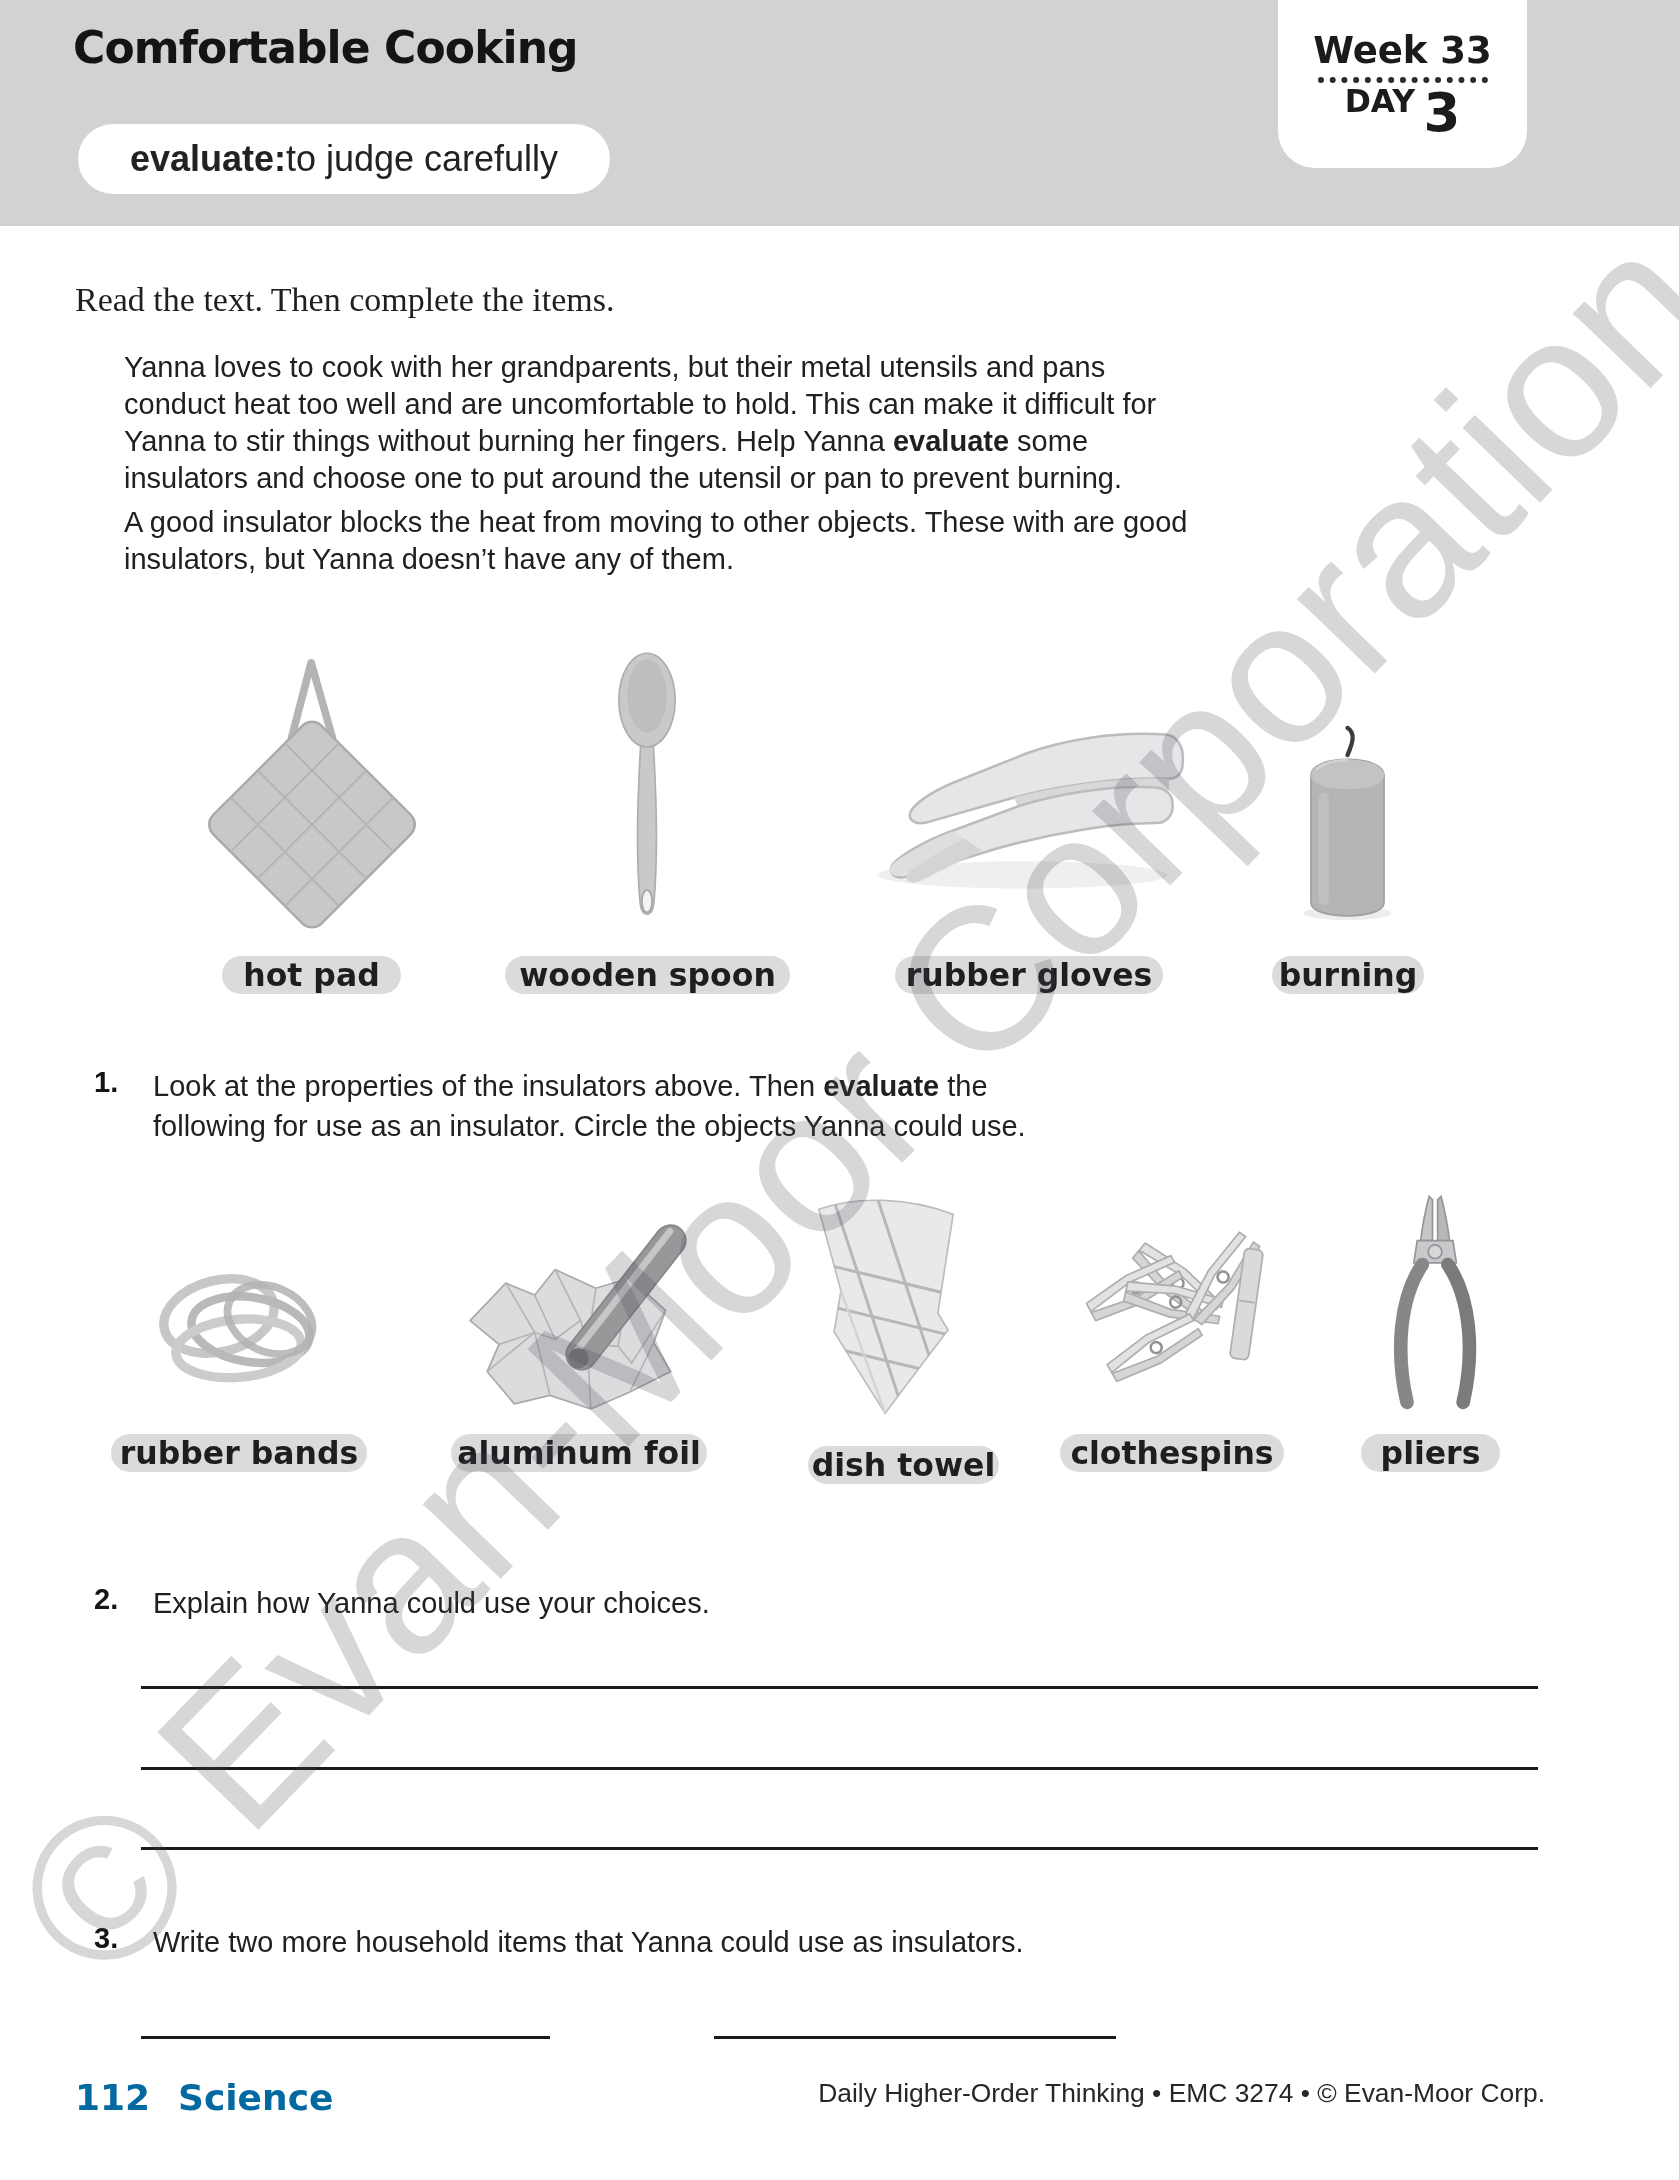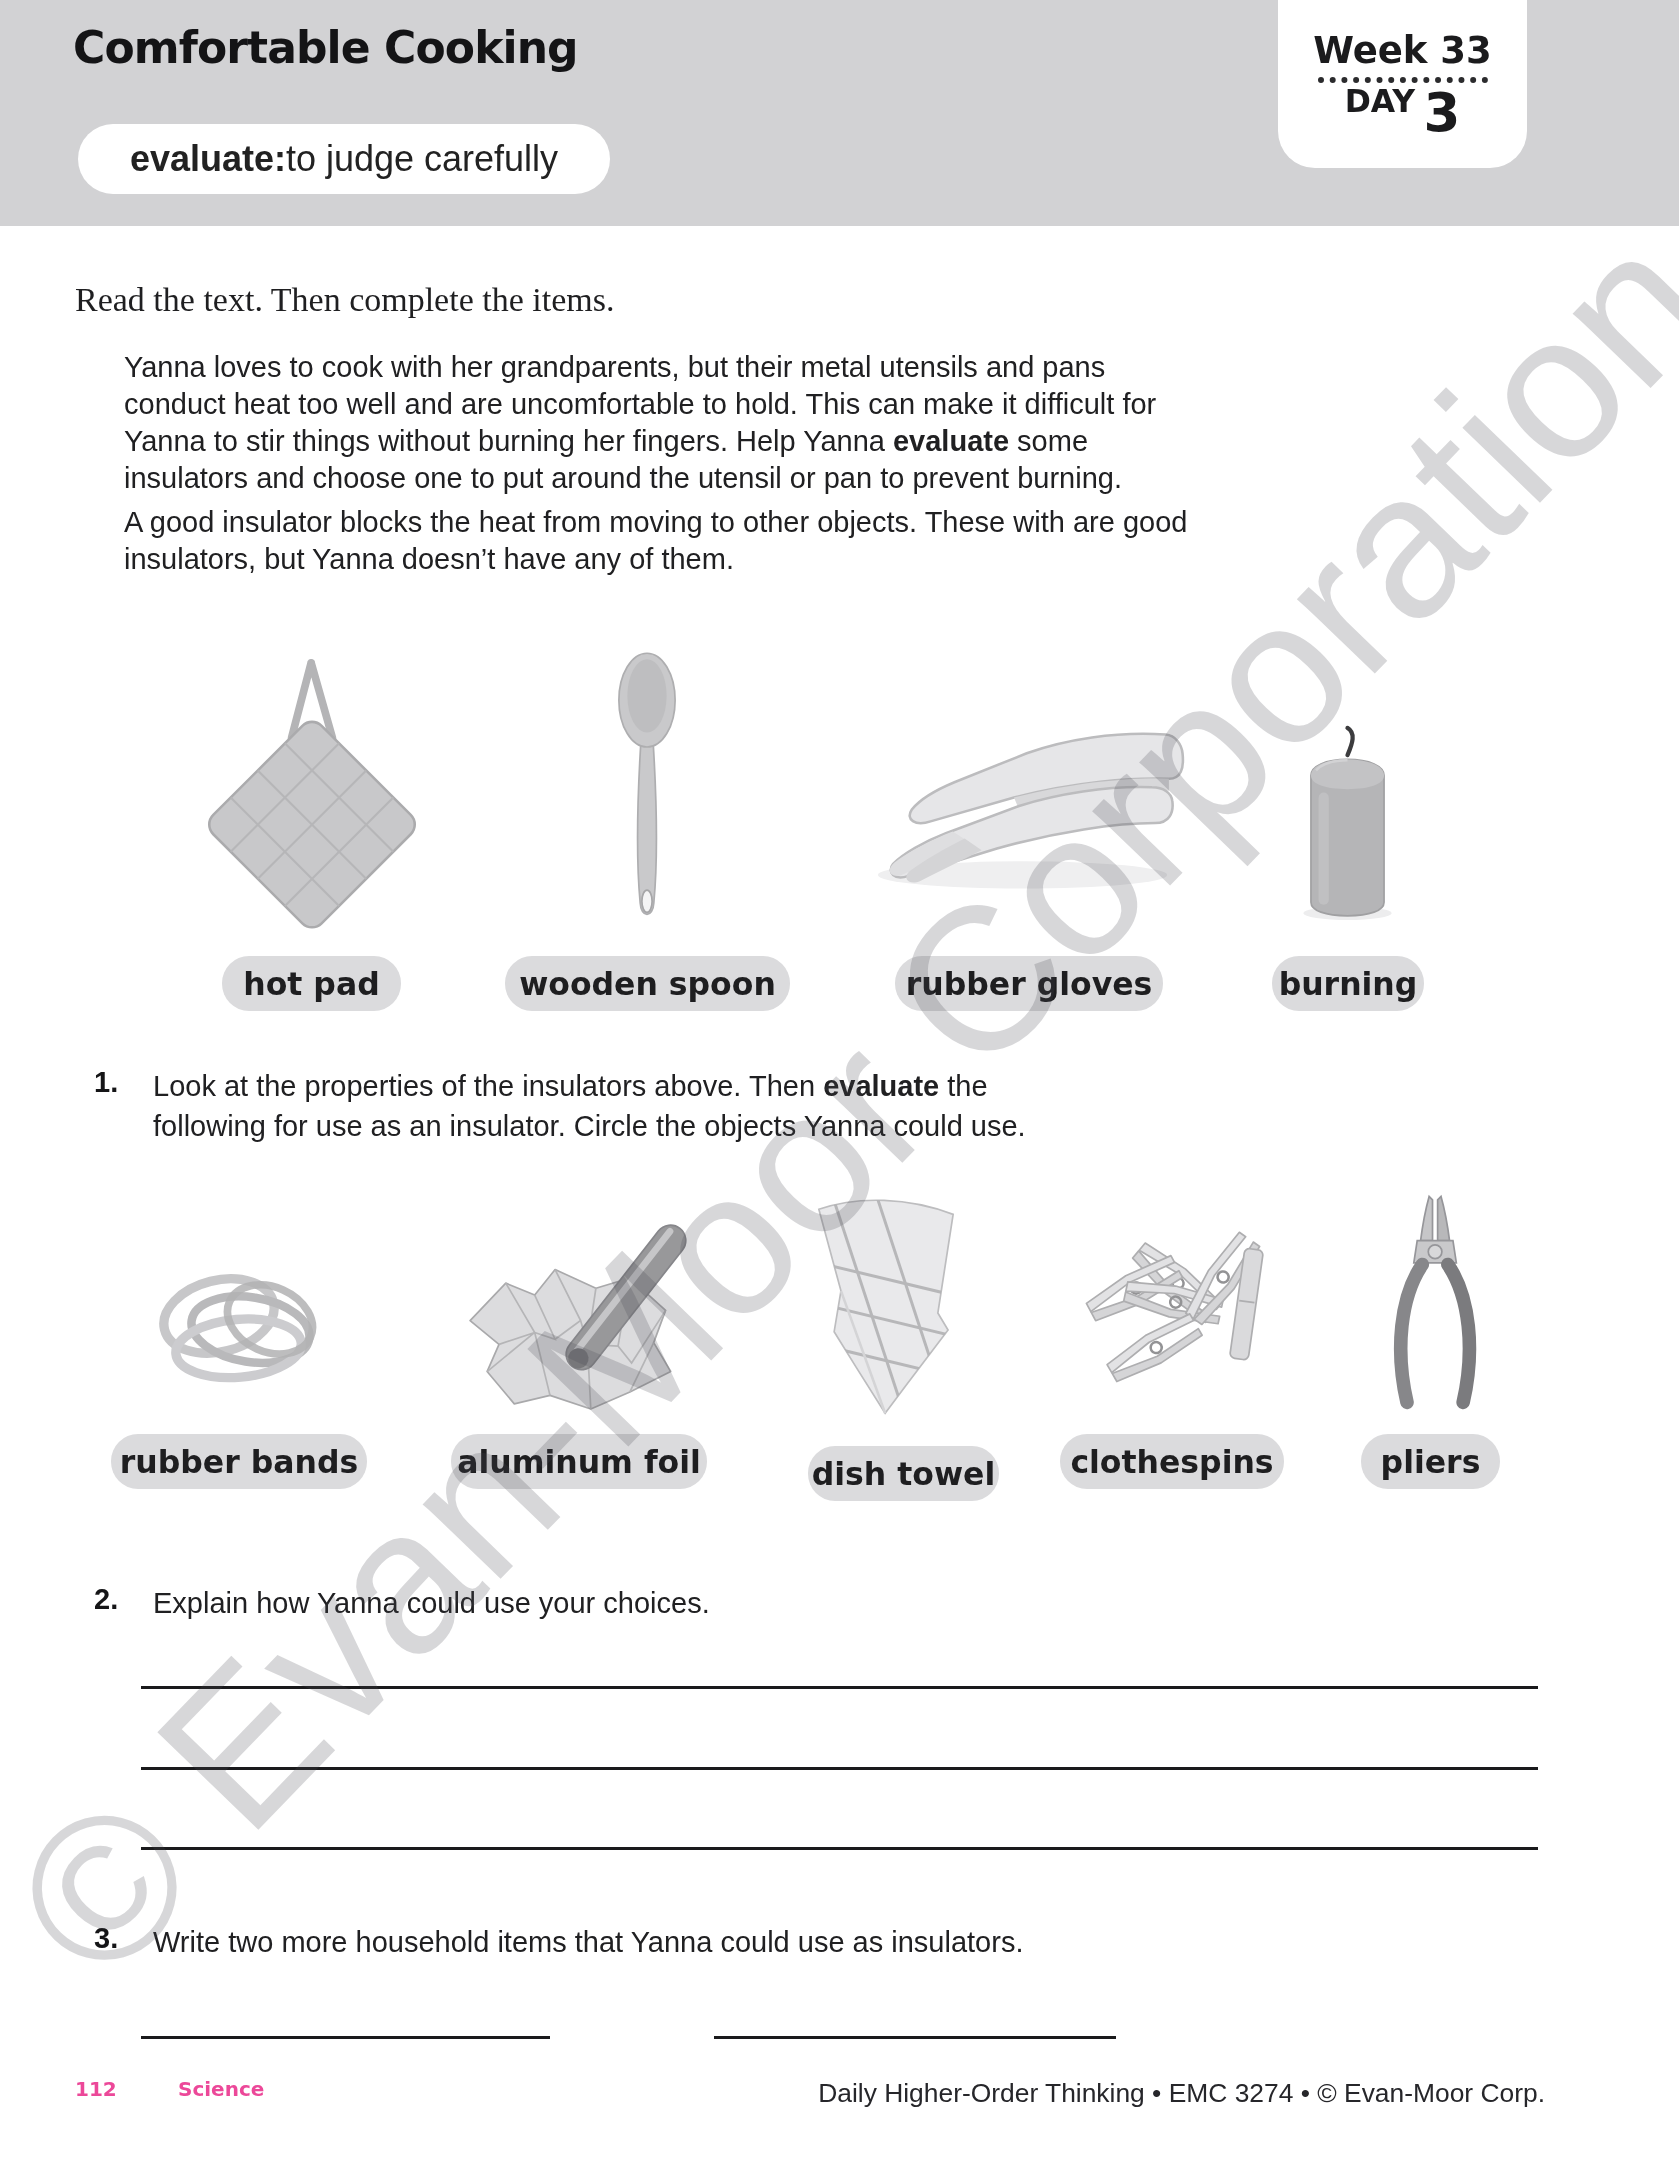--- a/index.html
+++ b/index.html
@@ -16,25 +16,25 @@
          border-radius:0 0 37px 37px;text-align:center;font-family:"DejaVu Sans",sans-serif;}
   .badge .wk{font-size:37px;font-weight:bold;margin-top:29px;color:#1b1b1d;}
   .badge .dots{width:170px;margin:5.1px auto 3.4px auto;border-bottom:6px dotted #2b2b2d;height:0;}
   .badge .dayrow{display:flex;align-items:flex-start;justify-content:center;gap:8.5px;}
   .badge .day{font-size:31.5px;font-weight:bold;line-height:1;padding-bottom:5.1px;color:#1b1b1d;}
   .badge .num{font-size:53px;font-weight:bold;line-height:1;color:#1b1b1d;}
   .instr{left:75px;top:281px;font-family:"Liberation Serif",serif;font-size:34px;color:#1f1f21;}
   .para{left:124px;width:1065px;font-size:29px;line-height:37px;color:#202022;}
   .itemnum{left:94px;width:51px;font-size:29px;font-weight:bold;color:#151517;}
   .itemtext{font-size:29px;line-height:40px;color:#202022;}
-  .pill{height:55px;border-radius:27px;background:#dbdbdd;display:flex;align-items:center;
+  .pill{height:38px;border-radius:27px;background:#dbdbdd;display:flex;align-items:center;
         justify-content:center;font-family:"DejaVu Sans",sans-serif;font-weight:bold;
         font-size:31.5px;color:#1e1e20;}
   .wline{border-top:3.4px solid #1a1a1c;height:0;}
-  .foot{font-size:20px;font-family:"DejaVu Sans",sans-serif;font-weight:bold;color:#ec4899;text-align:right;}
+  .foot{font-size:36px;font-family:"DejaVu Sans",sans-serif;font-weight:bold;color:#0369a1;text-align:right;}
   .credit{font-size:26.4px;font-family:"Liberation Sans",sans-serif;color:#26262a;}
   .wm{left:47px;top:1776px;font-size:204px;line-height:204px;white-space:nowrap;
       color:rgba(75,75,80,0.22);transform:rotate(-46deg);transform-origin:77px 128px;
       z-index:50;pointer-events:none;font-family:"Liberation Sans",sans-serif;}
   svg{display:block;}
 </style>
 </head>
 <body>
 
 <div>

